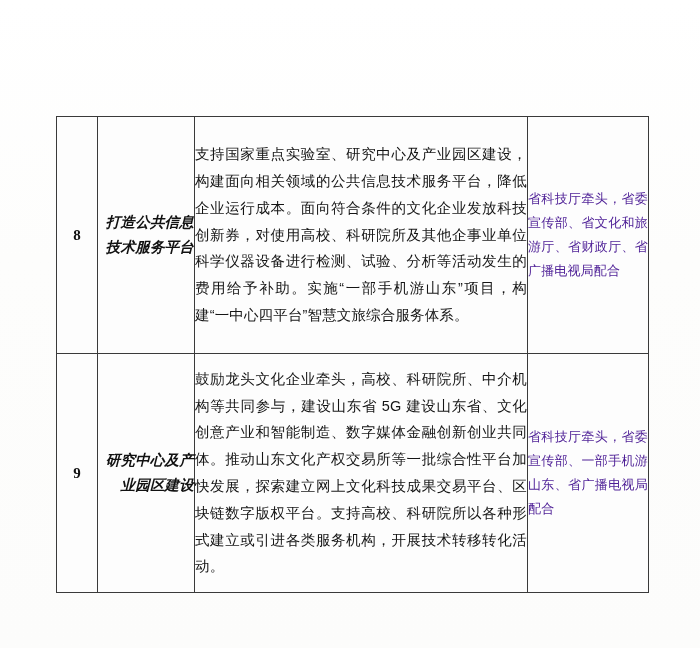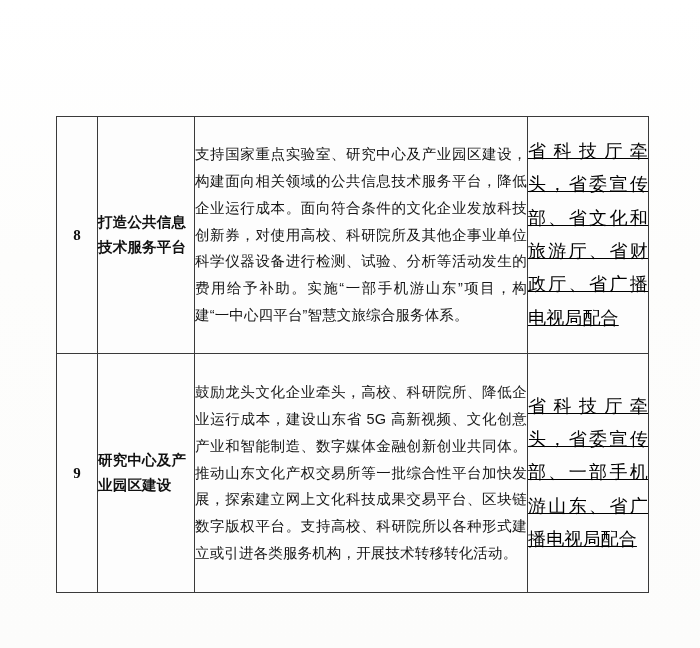--- a/index.html
+++ b/index.html
@@ -44,42 +44,42 @@
     font-size: 15px;
     font-weight: bold;
     color: #111;
     font-family: "Liberation Serif", serif;
   }
   .cell-title {
     padding: 6px 8px;
     font-size: 14.5px;
     font-weight: bold;
     line-height: 1.75;
-    text-align: left;
+    text-align: right;
     color: #111;
     letter-spacing: 0.2px;
+    font-style: italic;
   }
   .cell-body {
     padding: 10px 10px 10px 11px;
     font-size: 14.5px;
     line-height: 1.85;
     text-align: justify;
     text-justify: inter-ideograph;
     color: #151515;
     letter-spacing: 0.15px;
   }
   .cell-org {
     padding: 8px 9px;
-    font-size: 18px;
+    font-size: 13px;
     line-height: 1.85;
     text-align: justify;
     text-justify: inter-ideograph;
-    color: #000000;
+    color: #4c1d95;
     letter-spacing: 0.15px;
-    text-decoration: underline;
   }
   .row-8 .cell-body { height: 236px; }
   .row-9 .cell-body { height: 238px; }
 
   
   .page::before {
     content: "";
     position: absolute;
     inset: 0;
     background: linear-gradient(180deg, #ffffff 0%, #fdfdfc 40%, #fcfcfb 100%);
@@ -95,18 +95,18 @@
     <tbody>
       <tr class="row-8">
         <td class="col-num cell-num">8</td>
         <td class="col-title cell-title">打造公共信息技术服务平台</td>
         <td class="col-body cell-body">支持国家重点实验室、研究中心及产业园区建设，构建面向相关领域的公共信息技术服务平台，降低企业运行成本。面向符合条件的文化企业发放科技创新券，对使用高校、科研院所及其他企事业单位科学仪器设备进行检测、试验、分析等活动发生的费用给予补助。实施“一部手机游山东”项目，构建“一中心四平台”智慧文旅综合服务体系。</td>
         <td class="col-org cell-org">省科技厅牵头，省委宣传部、省文化和旅游厅、省财政厅、省广播电视局配合</td>
       </tr>
       <tr class="row-9">
         <td class="col-num cell-num">9</td>
         <td class="col-title cell-title">研究中心及产业园区建设</td>
-        <td class="col-body cell-body">鼓励龙头文化企业牵头，高校、科研院所、降低企业运行成本，建设山东省 5G 高新视频、文化创意产业和智能制造、数字媒体金融创新创业共同体。推动山东文化产权交易所等一批综合性平台加快发展，探索建立网上文化科技成果交易平台、区块链数字版权平台。支持高校、科研院所以各种形式建立或引进各类服务机构，开展技术转移转化活动。</td>
+        <td class="col-body cell-body">鼓励龙头文化企业牵头，高校、科研院所、中介机构等共同参与，建设山东省 5G 建设山东省、文化创意产业和智能制造、数字媒体金融创新创业共同体。推动山东文化产权交易所等一批综合性平台加快发展，探索建立网上文化科技成果交易平台、区块链数字版权平台。支持高校、科研院所以各种形式建立或引进各类服务机构，开展技术转移转化活动。</td>
         <td class="col-org cell-org">省科技厅牵头，省委宣传部、一部手机游山东、省广播电视局配合</td>
       </tr>
     </tbody>
   </table>
 </div>
 
 </body></html>

